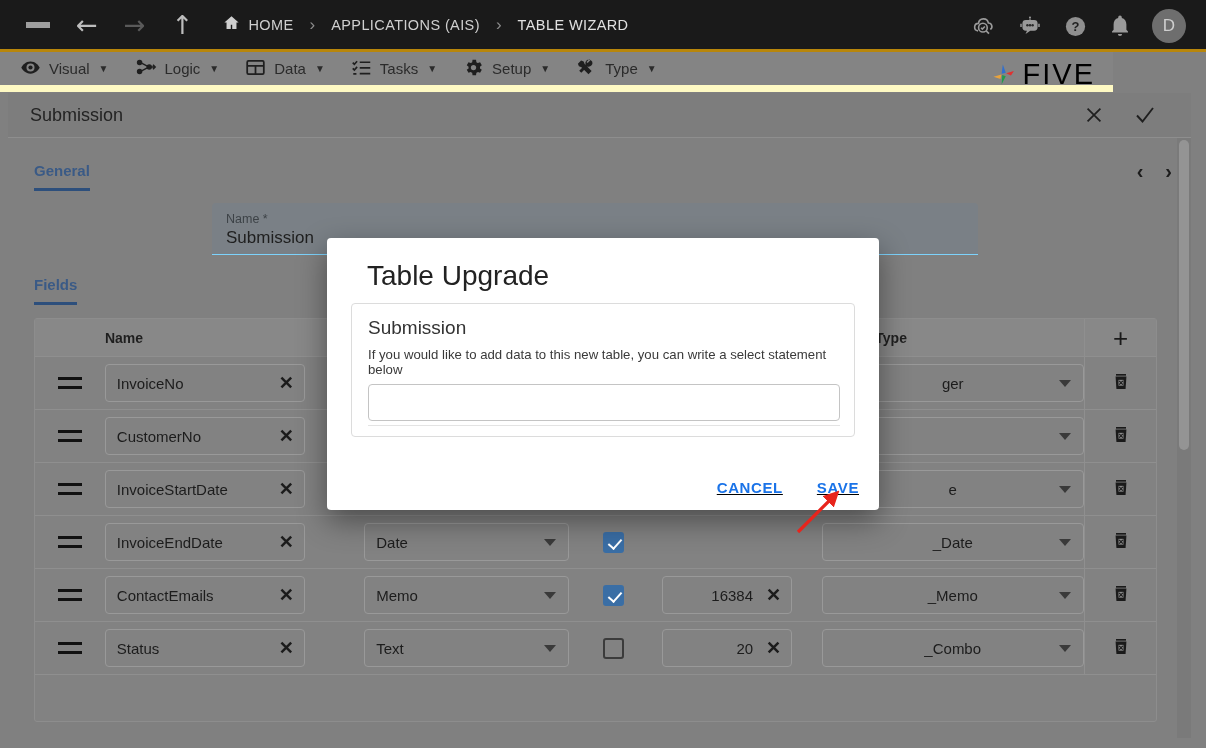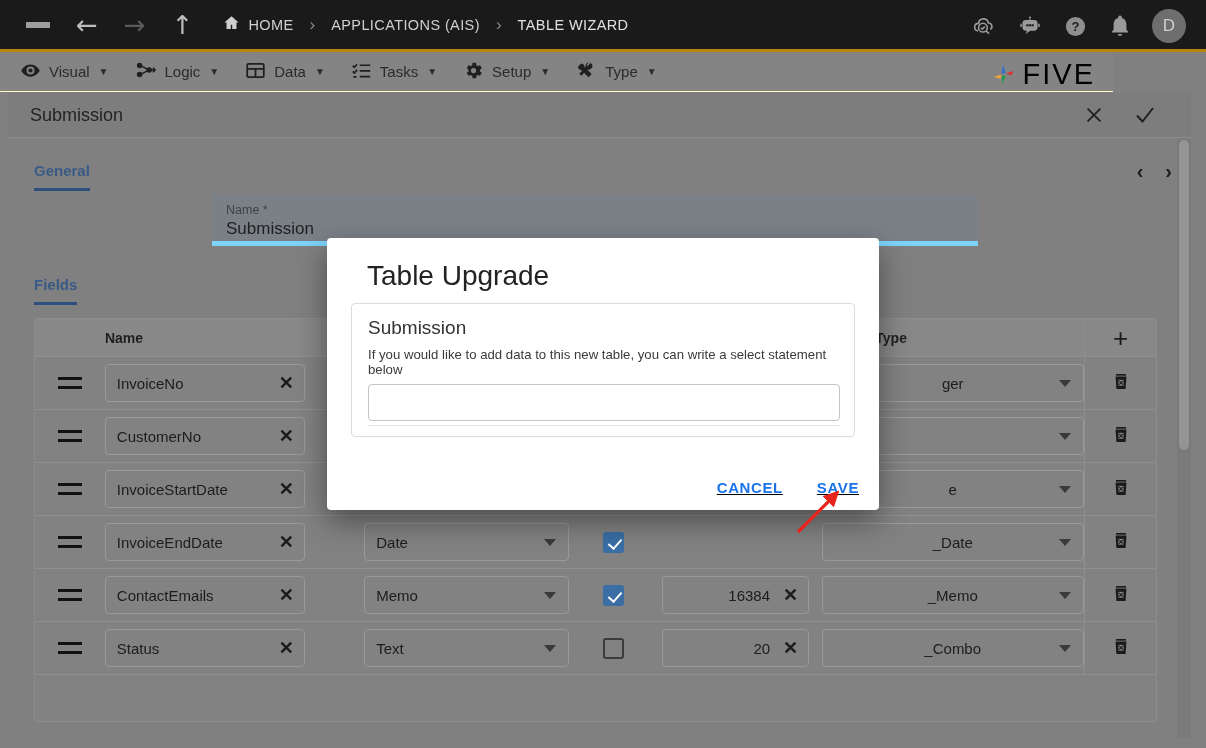--- a/index.html
+++ b/index.html
@@ -38,21 +38,21 @@
   .avatar {
     width: 34px; height: 34px; border-radius: 50%; background:#6e6e6e;
     color:#cfcfcf; display:flex; align-items:center; justify-content:center;
     font-size: 17px; cursor:pointer;
   }
 
   
   .menubar {
     position:absolute; left:0; top:52px; width:1113px; height:40px;
     background:#848484; display:flex; align-items:center;
-    border-bottom:1px solid #fef9c3;
+    border-bottom:7px solid #fef9c3;
   }
   .menu-item {
     display:flex; align-items:center; gap:8px;
     margin-left: 26px; cursor:pointer; color:#2b2b2b;
     font-size: 15px;
   }
   .menu-item:first-child { margin-left: 20px; }
   .menu-item .caret { font-size: 10px; margin-left:1px; }
   .five-logo {
     position:absolute; right: 18px; top: 6px; display:flex; align-items:center; gap:5px;
@@ -78,23 +78,23 @@
     position:absolute; right: 0px; top:0; width: 14px; height: 600px; background:#7a7a7a;
   }
   .scroll-thumb { position:absolute; left:2px; top:2px; width:10px; height:310px; background:#949494; border-radius:5px; }
 
   .section-tab {
     position:absolute; font-size: 15px; color:#3a5a86; font-weight:600;
   }
   .section-tab .underline { display:block; margin-top: 9px; height: 3px; background:#2d4f7c; }
 
   .name-field {
-    position:absolute; left:212px; top:194px; width:766px; height:52px;
+    position:absolute; left:212px; top:203px; width:766px; height:52px;
     background:#7a8086; border-radius:4px 4px 0 0;
-    border-bottom: 5px solid #7dd3fc;
+    border-bottom: 1px solid #7dd3fc;
   }
   .name-label { position:absolute; left:14px; top:9px; font-size:12.5px; color:#3d4247; }
   .name-value { position:absolute; left:14px; top:25px; font-size:17px; color:#1f1f1f; }
 
   
   .fields-table {
     position:absolute; left:34px; top:318px; width:1123px;
     border:1px solid #8d8d8d; border-radius: 3px; background:#828282;
   }
   .tbl-head {
@@ -121,21 +121,21 @@
   .drag-handle i { display:block; height:3px; background:#111; width:100%; }
 
   .inp {
     height: 38px; border:1px solid #999; border-radius:4px; background:transparent;
     display:flex; align-items:center; padding: 0 11px; font-size:15px; color:#1c1c1c;
     position:relative;
   }
   .inp .clear-x { position:absolute; right: 10px; font-size:18px; font-weight:bold; color:#1b1b1b; cursor:pointer; line-height:1; }
   .inp-name { width: 200px; }
   .inp-type { width: 205px; }
-  .inp-len  { width: 147px; justify-content:flex-end; padding-right: 38px; }
+  .inp-len  { width: 130px; justify-content:flex-end; padding-right: 38px; }
   .inp-disp { width: 262px; justify-content: center; }
   .sel-caret { position:absolute; right:12px; width:0; height:0;
                border-left:6px solid transparent; border-right:6px solid transparent;
                border-top:7px solid #3a3a3a; }
 
   .chk-box { width:21px; height:21px; border-radius:3px; border:2px solid #3b3b3b; }
   .chk-box.on { background:#3a6ea5; border-color:#3a6ea5; position:relative; }
   .chk-box.on::after {
     content:""; position:absolute; left:6px; top:2px; width:6px; height:11px;
     border:solid #fff; border-width:0 2px 2px 0; transform: rotate(42deg);

